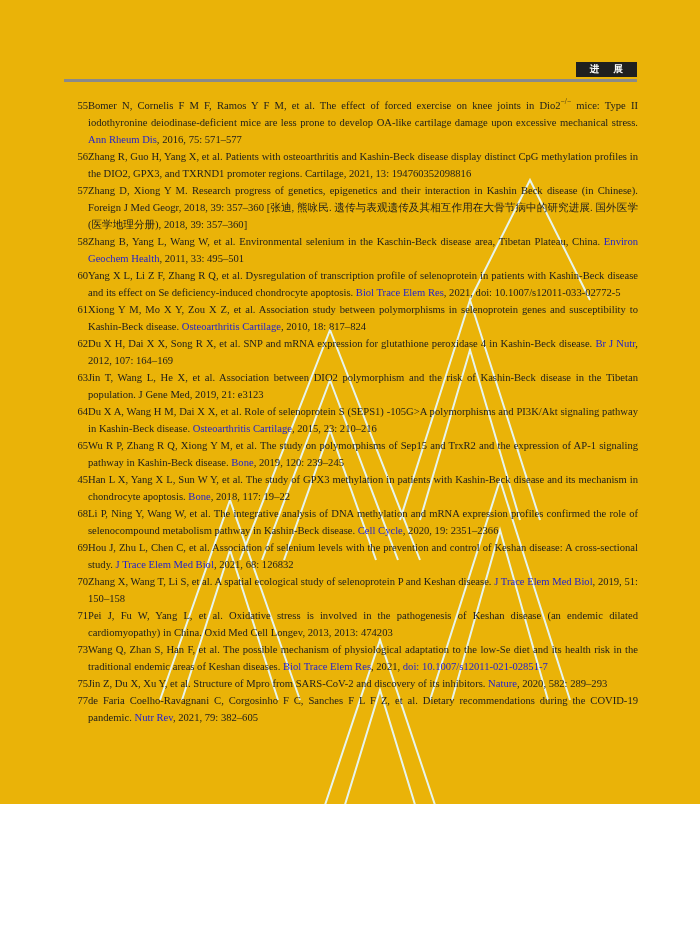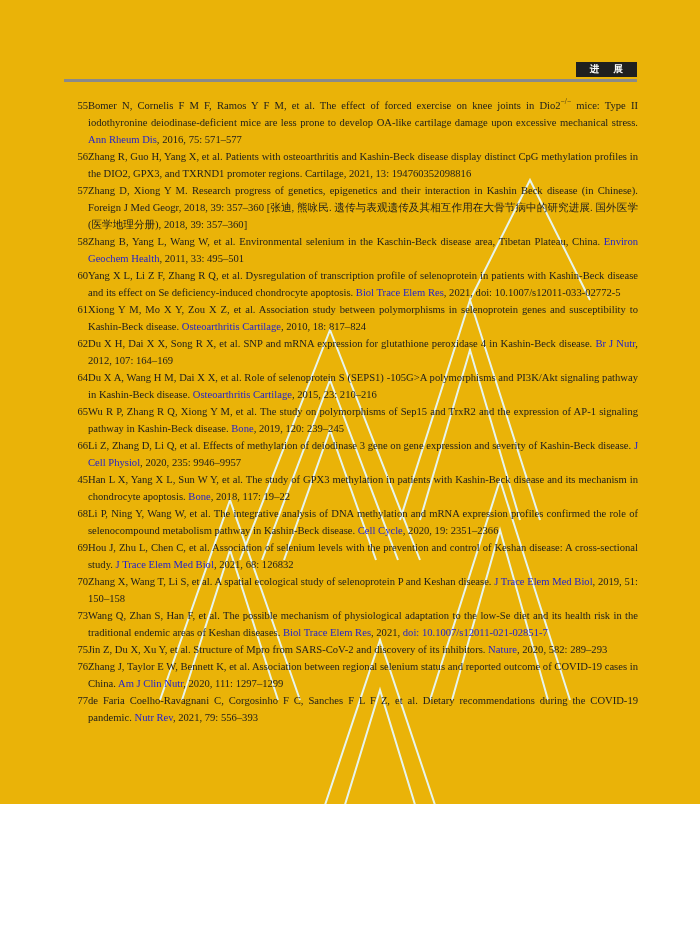--- a/index.html
+++ b/index.html
@@ -101,60 +101,60 @@
       </div>
       <div class="ref">
         <span class="ref-num">61</span>
         <span class="ref-body"><span>Xiong Y M, Mo X Y, Zou X Z, et al. Association study between polymorphisms in selenoprotein genes and susceptibility to Kashin-Beck disease. </span><span class="jlink">Osteoarthritis Cartilage</span><span>, 2010, 18: 817–824</span></span>
       </div>
       <div class="ref">
         <span class="ref-num">62</span>
         <span class="ref-body"><span>Du X H, Dai X X, Song R X, et al. SNP and mRNA expression for glutathione peroxidase 4 in Kashin-Beck disease. </span><span class="jlink">Br J Nutr</span><span>, 2012, 107: 164–169</span></span>
       </div>
       <div class="ref">
+        <span class="ref-num">63</span>
+        <span class="ref-body"><span>Jin T, Wang L, He X, et al. Association between DIO2 polymorphism and the risk of Kashin-Beck disease in the Tibetan population. J Gene Med, 2019, 21: e3123</span></span>
+      </div>
+      <div class="ref">
         <span class="ref-num">64</span>
         <span class="ref-body"><span>Du X A, Wang H M, Dai X X, et al. Role of selenoprotein S (SEPS1) -105G&gt;A polymorphisms and PI3K/Akt signaling pathway in Kashin-Beck disease. </span><span class="jlink">Osteoarthritis Cartilage</span><span>, 2015, 23: 210–216</span></span>
       </div>
       <div class="ref">
         <span class="ref-num">65</span>
         <span class="ref-body"><span>Wu R P, Zhang R Q, Xiong Y M, et al. The study on polymorphisms of Sep15 and TrxR2 and the expression of AP-1 signaling pathway in Kashin-Beck disease. </span><span class="jlink">Bone</span><span>, 2019, 120: 239–245</span></span>
-      </div>
-      <div class="ref">
-        <span class="ref-num">66</span>
-        <span class="ref-body"><span>Li Z, Zhang D, Li Q, et al. Effects of methylation of deiodinase 3 gene on gene expression and severity of Kashin-Beck disease. </span><span class="jlink">J Cell Physiol</span><span>, 2020, 235: 9946–9957</span></span>
       </div>
       <div class="ref">
         <span class="ref-num">45</span>
         <span class="ref-body"><span>Han L X, Yang X L, Sun W Y, et al. The study of GPX3 methylation in patients with Kashin-Beck disease and its mechanism in chondrocyte apoptosis. </span><span class="jlink">Bone</span><span>, 2018, 117: 19–22</span></span>
       </div>
       <div class="ref">
         <span class="ref-num">68</span>
         <span class="ref-body"><span>Li P, Ning Y, Wang W, et al. The integrative analysis of DNA methylation and mRNA expression profiles confirmed the role of selenocompound metabolism pathway in Kashin-Beck disease. </span><span class="jlink">Cell Cycle</span><span>, 2020, 19: 2351–2366</span></span>
       </div>
       <div class="ref">
         <span class="ref-num">69</span>
         <span class="ref-body"><span>Hou J, Zhu L, Chen C, et al. Association of selenium levels with the prevention and control of Keshan disease: A cross-sectional study. </span><span class="jlink">J Trace Elem Med Biol</span><span>, 2021, 68: 126832</span></span>
       </div>
       <div class="ref">
         <span class="ref-num">70</span>
         <span class="ref-body"><span>Zhang X, Wang T, Li S, et al. A spatial ecological study of selenoprotein P and Keshan disease. </span><span class="jlink">J Trace Elem Med Biol</span><span>, 2019, 51: 150–158</span></span>
       </div>
       <div class="ref">
+        <span class="ref-num">71</span>
+        <span class="ref-body"><span>Pei J, Fu W, Yang L, et al. Oxidative stress is involved in the pathogenesis of Keshan disease (an endemic dilated cardiomyopathy) in China. Oxid Med Cell Longev, 2013, 2013: 474203</span></span>
+      </div>
+      <div class="ref">
         <span class="ref-num">73</span>
         <span class="ref-body"><span>Wang Q, Zhan S, Han F, et al. The possible mechanism of physiological adaptation to the low-Se diet and its health risk in the traditional endemic areas of Keshan diseases. </span><span class="jlink">Biol Trace Elem Res</span><span>, 2021, </span><span class="jlink">doi: 10.1007/s12011-021-02851-7</span></span>
       </div>
       <div class="ref">
         <span class="ref-num">75</span>
         <span class="ref-body"><span>Jin Z, Du X, Xu Y, et al. Structure of Mpro from SARS-CoV-2 and discovery of its inhibitors. </span><span class="jlink">Nature</span><span>, 2020, 582: 289–293</span></span>
       </div>
       <div class="ref">
-        <span class="ref-num">76</span>
-        <span class="ref-body"><span>Zhang J, Taylor E W, Bennett K, et al. Association between regional selenium status and reported outcome of COVID-19 cases in China. </span><span class="jlink">Am J Clin Nutr</span><span>, 2020, 111: 1297–1299</span></span>
-      </div>
-      <div class="ref">
         <span class="ref-num">77</span>
-        <span class="ref-body"><span>de Faria Coelho-Ravagnani C, Corgosinho F C, Sanches F L F Z, et al. Dietary recommendations during the COVID-19 pandemic. </span><span class="jlink">Nutr Rev</span><span>, 2021, 79: 556–393</span></span>
+        <span class="ref-body"><span>de Faria Coelho-Ravagnani C, Corgosinho F C, Sanches F L F Z, et al. Dietary recommendations during the COVID-19 pandemic. </span><span class="jlink">Nutr Rev</span><span>, 2021, 79: 382–605</span></span>
       </div>
     </div>
 
   <div class="page-number">7</div>
 
 </div>
 
 </body></html>

